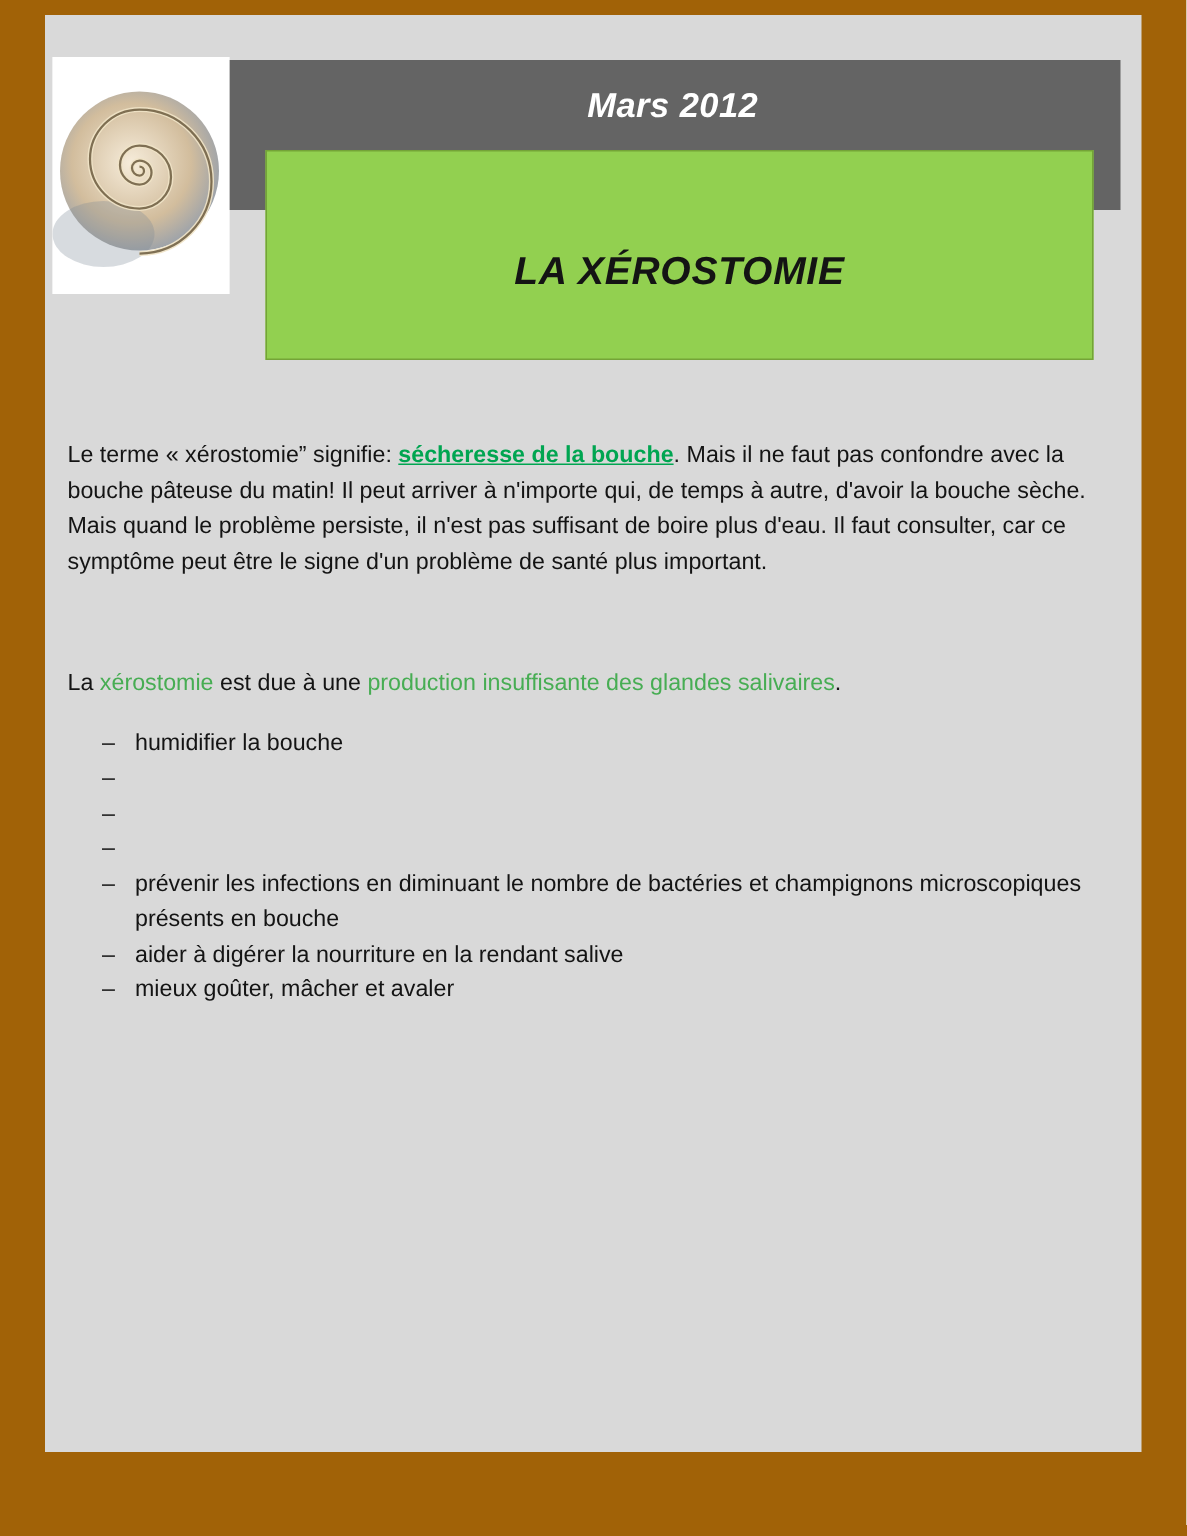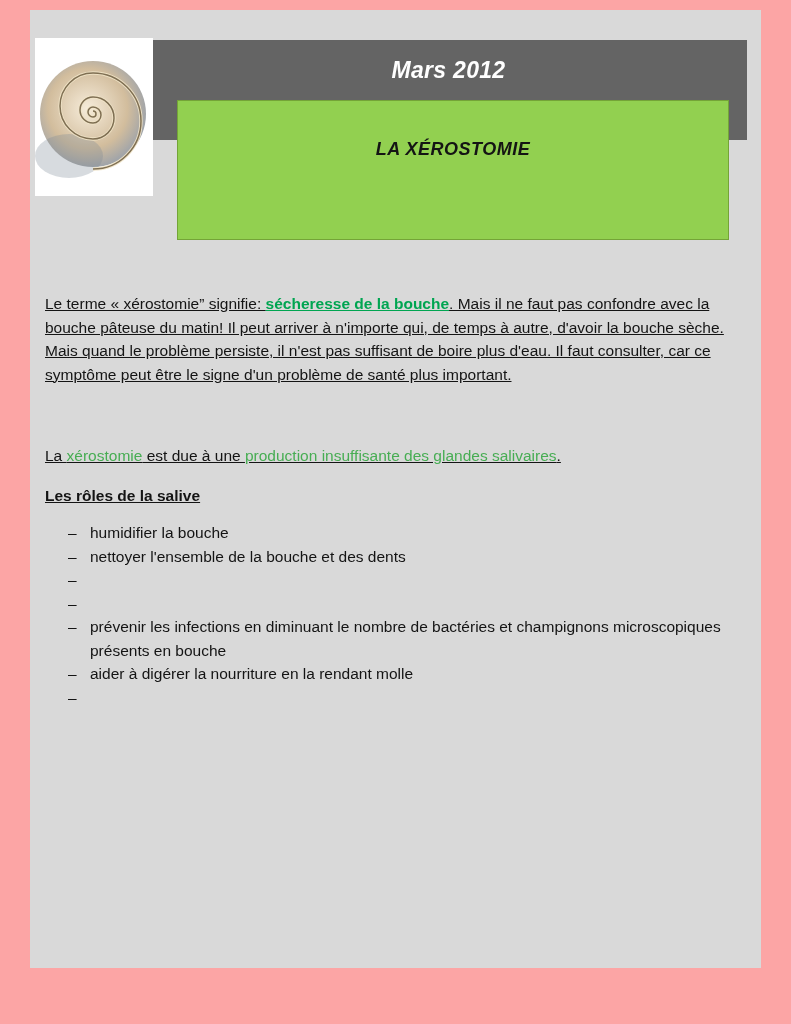--- a/index.html
+++ b/index.html
@@ -3,21 +3,21 @@
 <meta charset="utf-8">
 <style>
   * { box-sizing: border-box; }
   html, body { margin: 0; padding: 0; }
   body {
     width: 791px; height: 1024px;
     background: #ffffff;
     font-family: "Liberation Sans", sans-serif;
     overflow: hidden;
   }
-  .page { position: relative; width: 791px; height: 1024px; background: #fca5a5; }
+  .page { position: relative; width: 791px; height: 1024px; background: #a16207; }
   .sheet {
     position: absolute; left: 30px; top: 10px;
     width: 731px; height: 958px;
     background: #d9d9d9;
   }
   .band {
     position: absolute; left: 120px; top: 30px;
     width: 597px; height: 100px;
     background: #646464;
   }
@@ -31,36 +31,36 @@
   }
   .green-box {
     position: absolute; left: 147px; top: 90px;
     width: 552px; height: 140px;
     background: #92d050;
     border: 1px solid #74a437;
     z-index: 2;
     text-align: center;
   }
   .doc-title {
-    margin: 0; padding-top: 38px;
-    font-size: 18px; font-weight: bold; font-style: italic;
+    margin: 0; padding-top: 64px;
+    font-size: 26px; font-weight: bold; font-style: italic;
     color: #141414; letter-spacing: 0.5px;
   }
   .shell-box {
     position: absolute; left: 5px; top: 28px;
     width: 118px; height: 158px;
     background: #ffffff; z-index: 4;
   }
   .content {
     position: absolute; left: 15px; top: 282px;
     width: 701px;
     font-size: 15.5px; line-height: 23.5px;
     color: #141414;
   }
-  .content p { margin: 0; text-decoration: underline; }
+  .content p { margin: 0; }
   .p1 { margin-bottom: 58px !important; }
   .p2 { margin-bottom: 16px !important; }
   .heading {
     margin: 0 0 14px 0;
     font-size: 15.5px; font-weight: bold;
     text-decoration: underline;
     color: #141414;
   }
   .p3 { margin-bottom: 13px !important; }
   .p4 { margin-bottom: 22px !important; }
@@ -106,48 +106,47 @@
         <path d="M58 73 a3 3 0 1 1 0 6 a5 5 0 1 1 0 -10 a8 8 0 1 1 0 16 a13 13 0 1 1 0 -26 a21 21 0 1 1 0 42 a33 33 0 1 1 0 -66 a48 48 0 1 1 0 96" fill="none" stroke="#6b5b3e" stroke-width="1.5" opacity="0.85"></path>
       </svg>
     </div>
 
     <div class="content">
 
       <p class="p1"><span>Le terme « xérostomie” signifie: </span><span class="green-link">sécheresse de la bouche</span><span>. Mais il ne faut pas confondre avec la bouche pâteuse du matin! Il peut arriver à n'importe qui, de temps à autre, d'avoir la bouche sèche. Mais quand le problème persiste, il n'est pas suffisant de boire plus d'eau. Il faut consulter, car ce symptôme peut être le signe d'un problème de santé plus important.</span></p>
 
       <p class="p2"><span>La </span><span class="green">xérostomie</span><span> est due à une </span><span class="green">production insuffisante des glandes salivaires</span><span>.</span></p>
 
-      <h2 class="heading">Les rôles de la salive</h2>
 
 
 
       <ul class="saliva-list">
         <li>
             <span class="dash">–</span>
             <span>humidifier la bouche</span>
           </li>
         <li>
             <span class="dash">–</span>
-            <span>nettoyer l'ensemble de la bouche et des dents</span>
           </li>
         <li>
             <span class="dash">–</span>
           </li>
         <li>
             <span class="dash">–</span>
           </li>
         <li>
             <span class="dash">–</span>
             <span>prévenir les infections en diminuant le nombre de bactéries et champignons microscopiques présents en bouche</span>
           </li>
         <li>
             <span class="dash">–</span>
-            <span>aider à digérer la nourriture en la rendant molle</span>
+            <span>aider à digérer la nourriture en la rendant salive</span>
           </li>
         <li>
             <span class="dash">–</span>
+            <span>mieux goûter, mâcher et avaler</span>
           </li>
       </ul>
 
 
     </div>
   </div>
 </div>
 
 </body></html>

